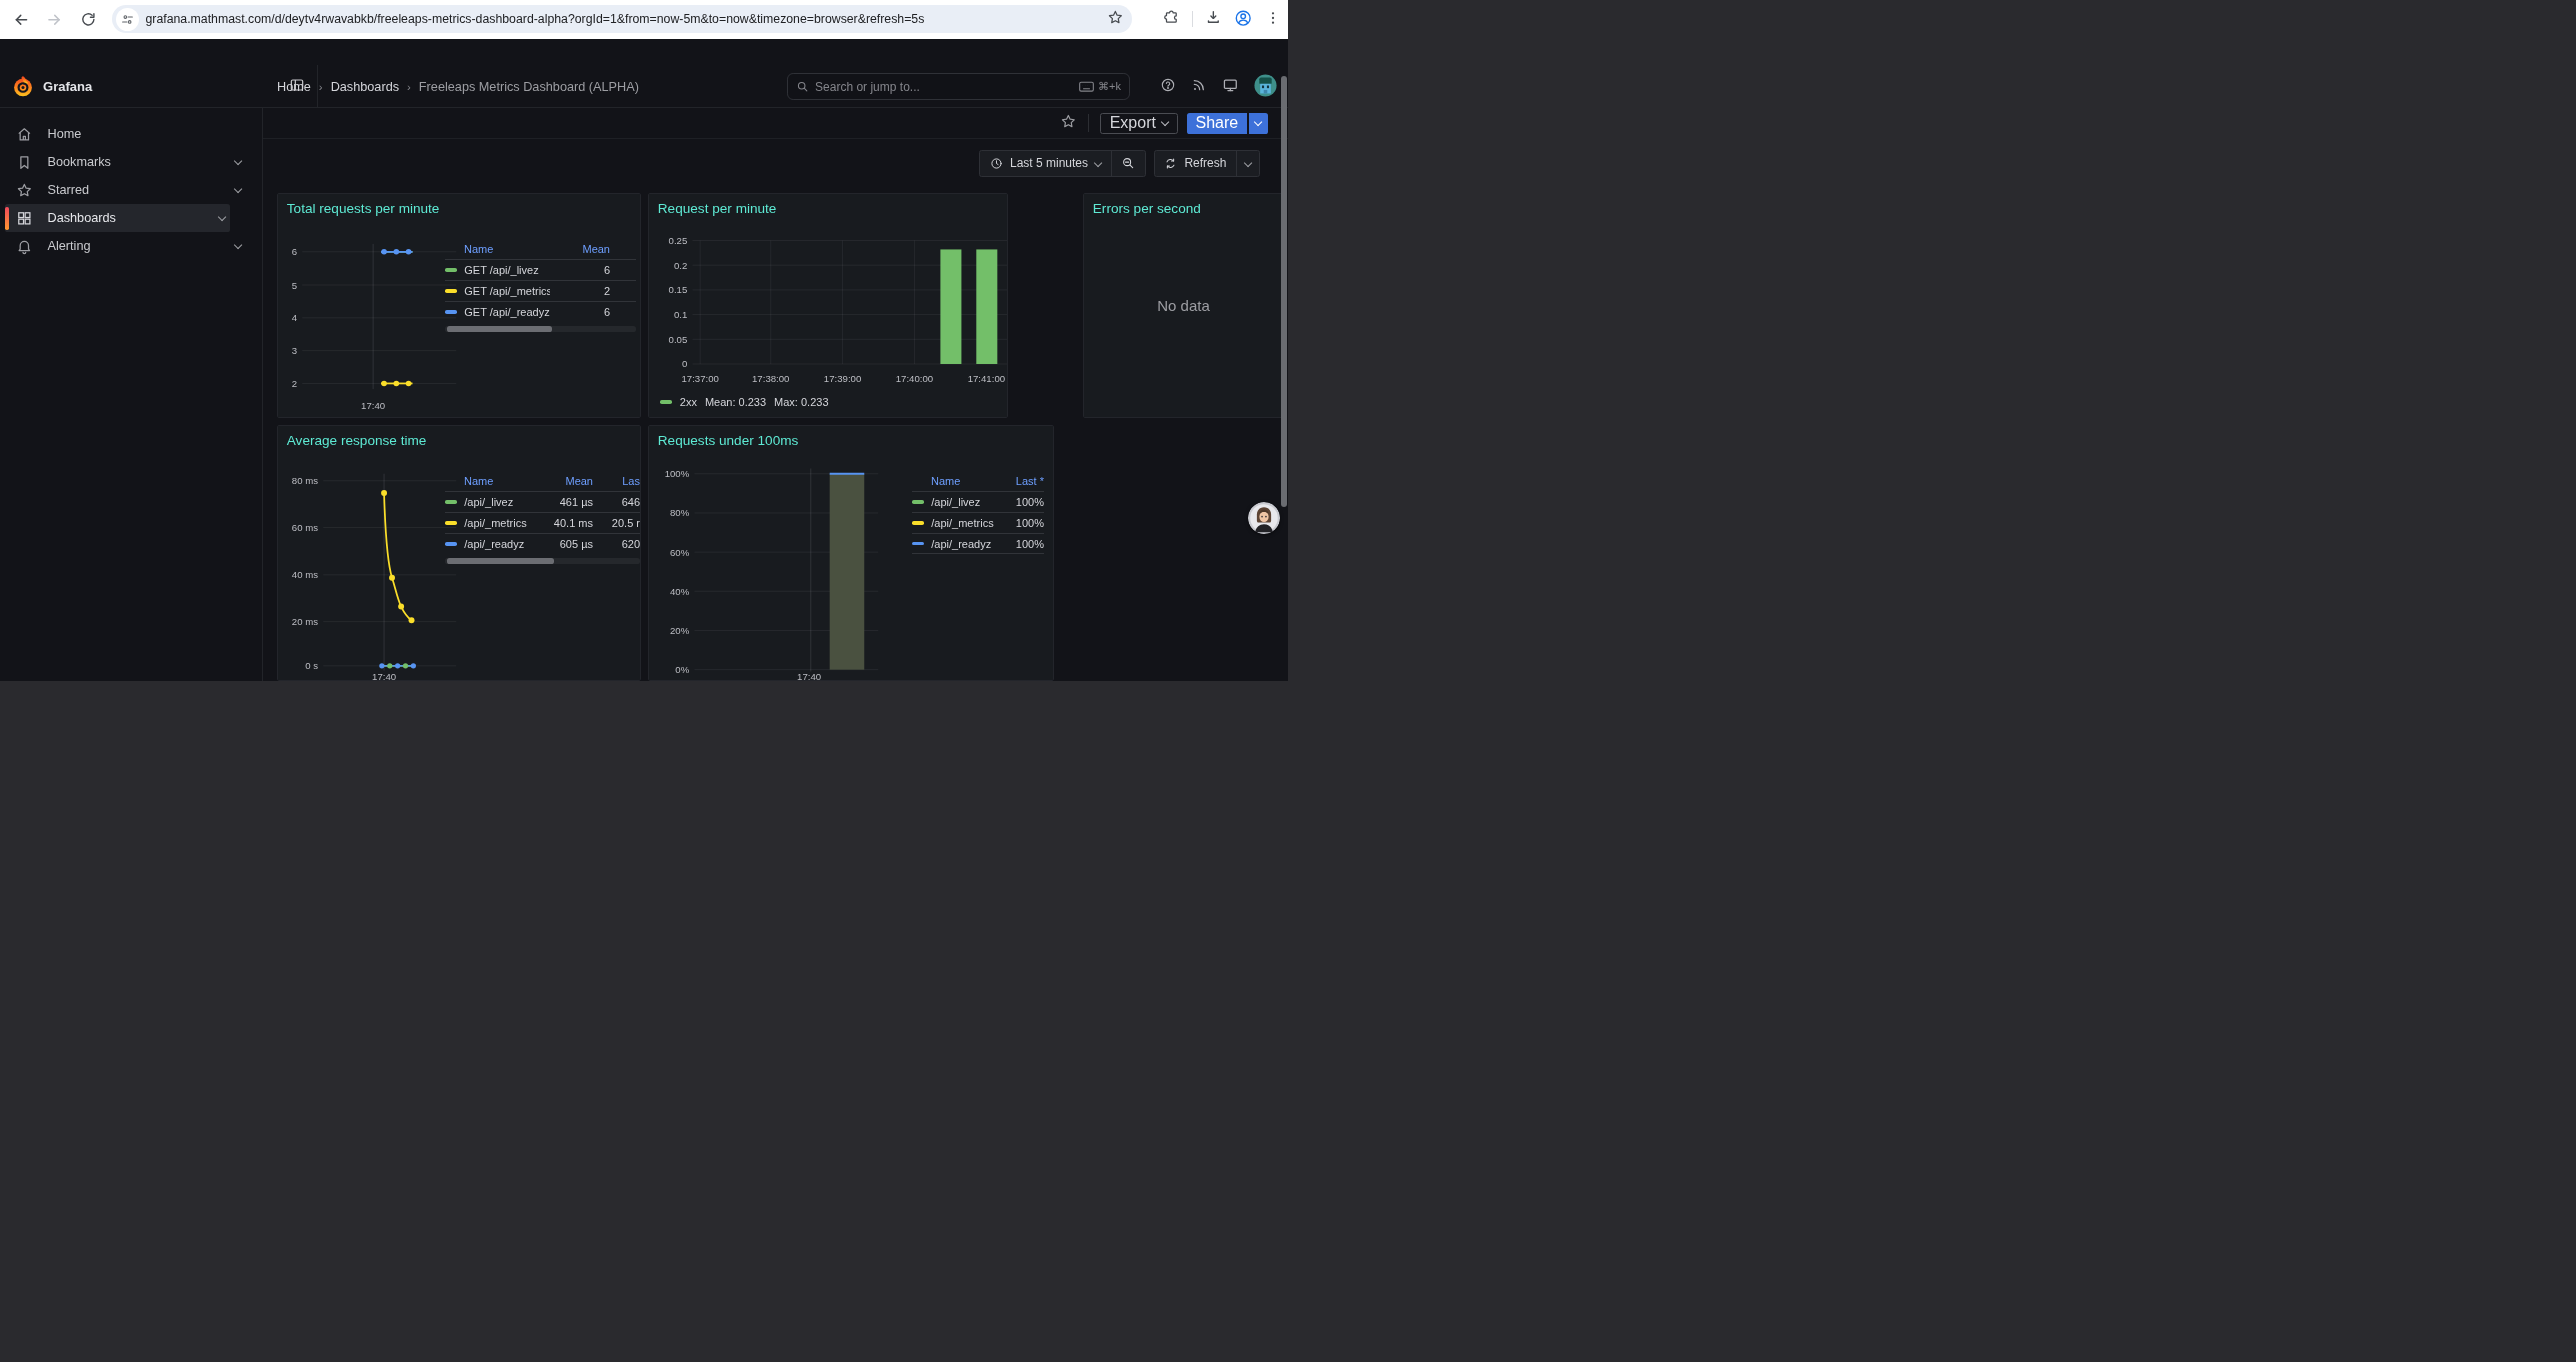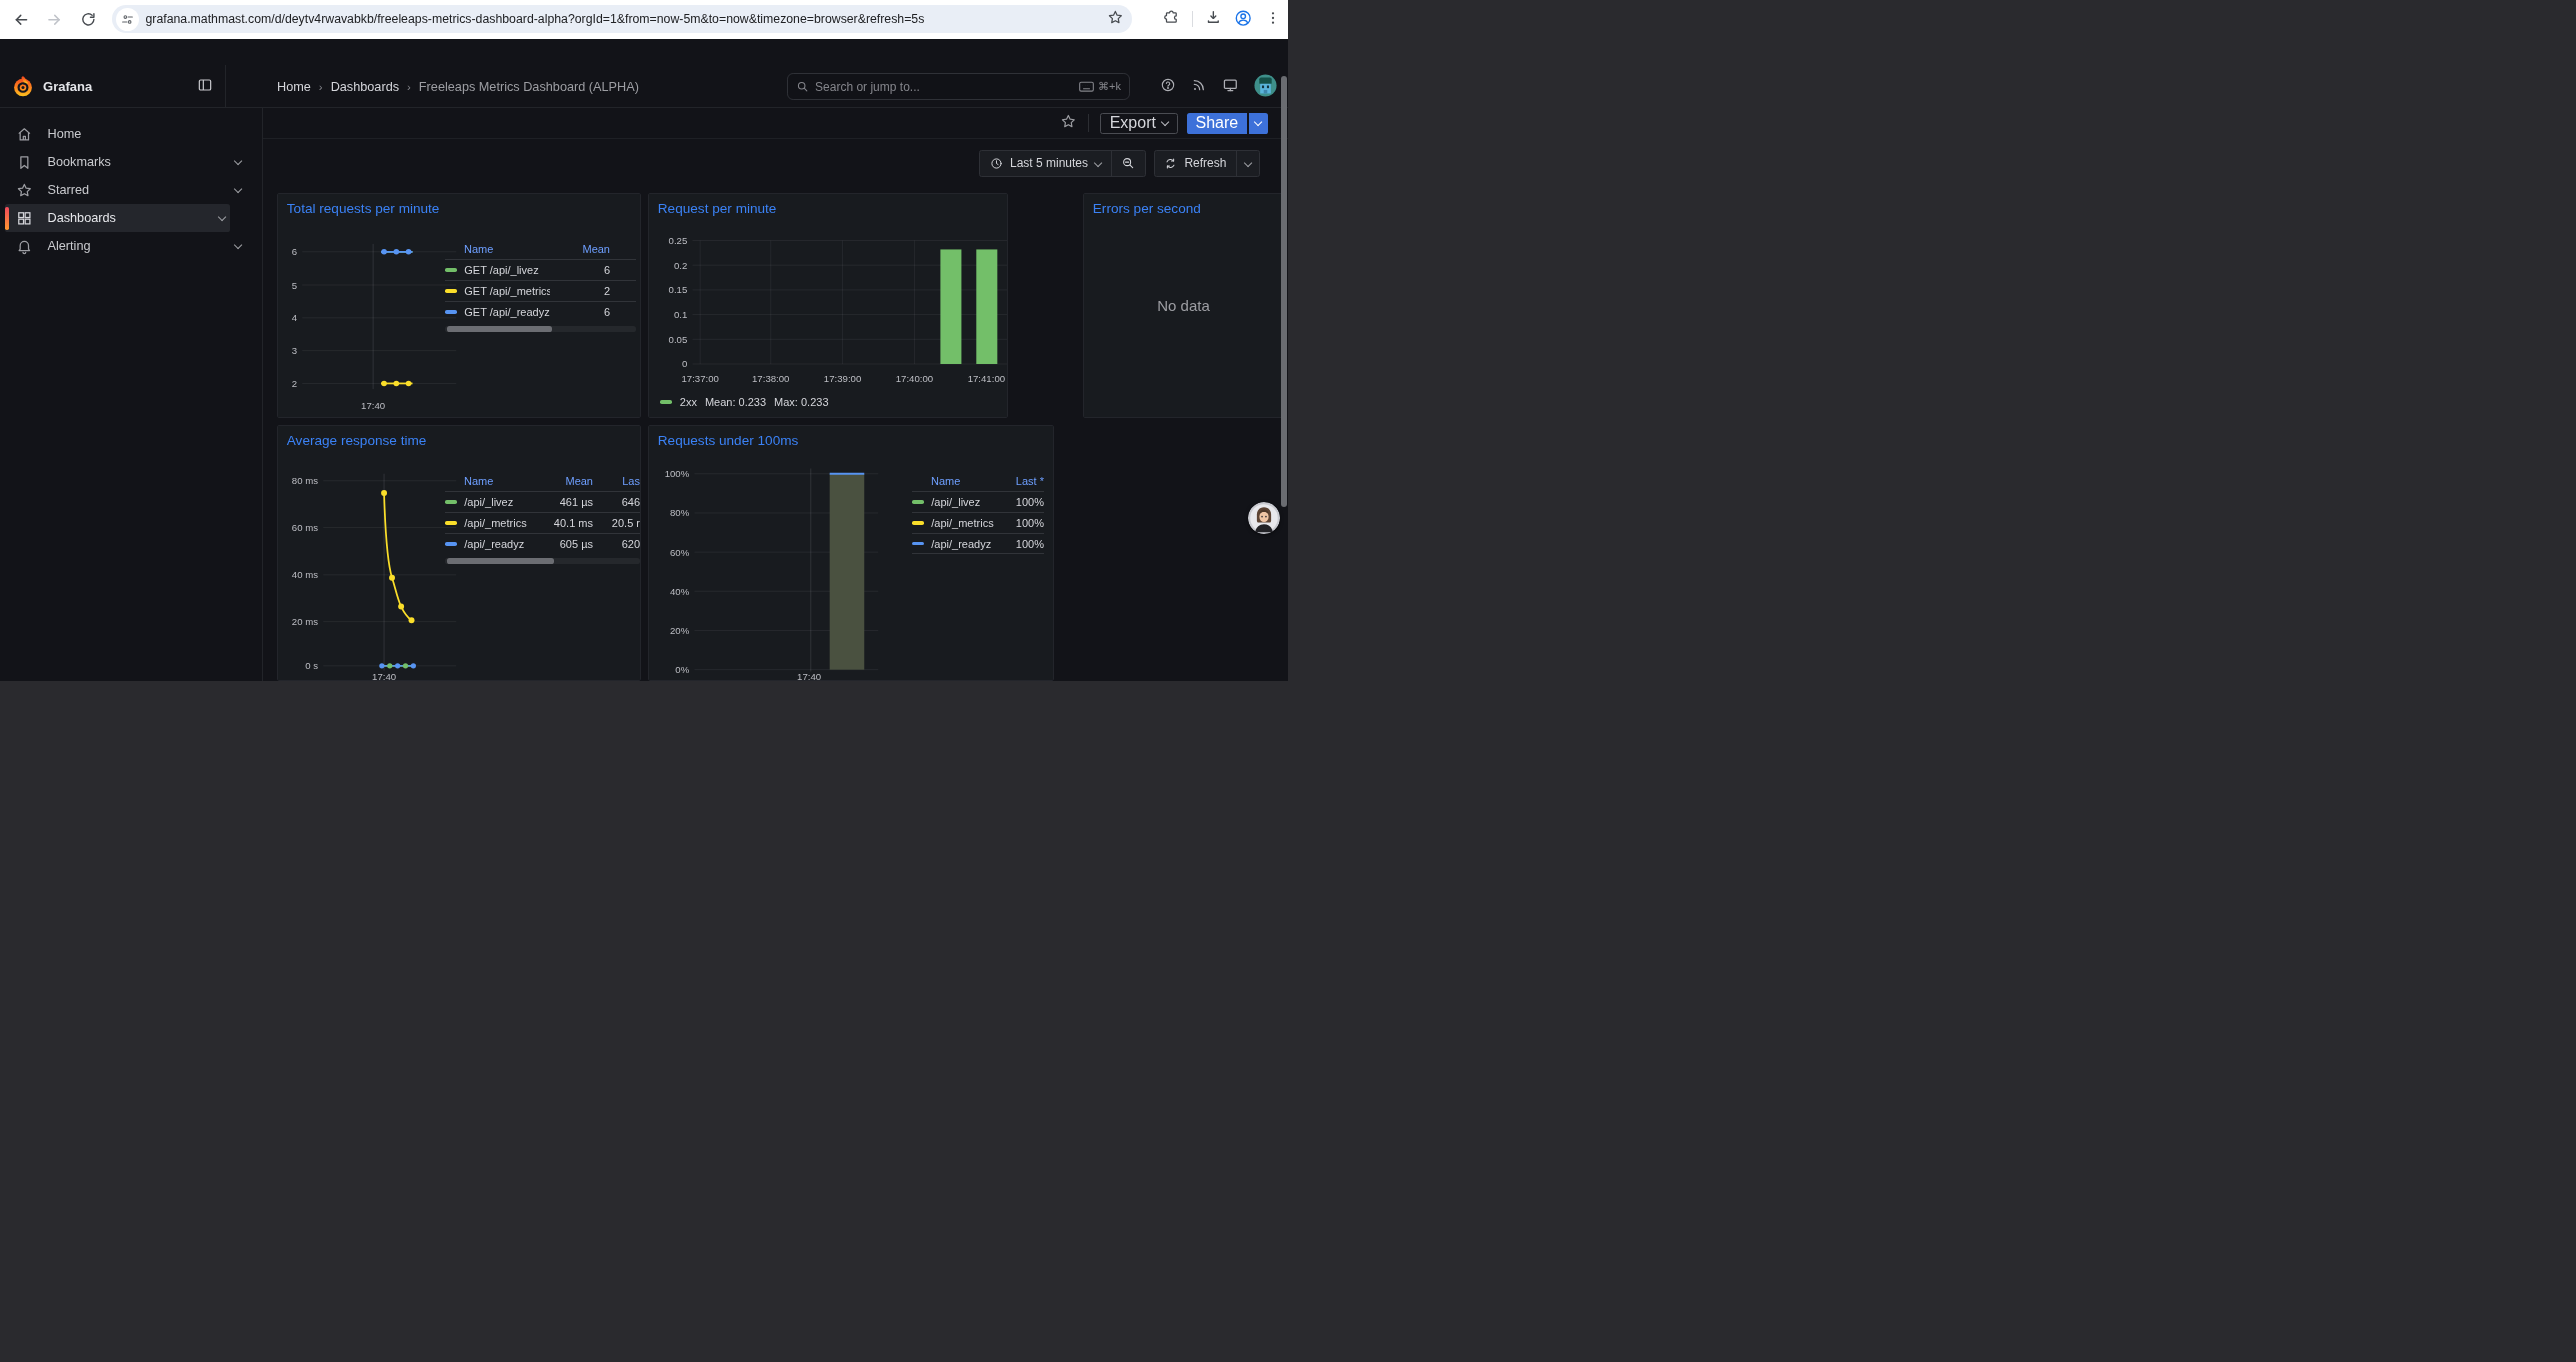--- a/index.html
+++ b/index.html
@@ -16,21 +16,21 @@
   .right-icons { position:absolute; right:7px; top:5.3px; height:28px; display:flex; align-items:center; gap:12.3px; }
   .vdiv-light { width:0.9px; height:16px; background:#dadce0; }
 
   .bbar { position:absolute; left:0; top:39px; width:1288px; height:26px; background:#ffffff; border-bottom:0.9px solid #e8eaed; display:flex; align-items:center; }
   .bbar .sep { width:0.9px; height:14px; background:#dadce0; margin:0 8.8px 0 7px; }
   .bm-item { display:flex; align-items:center; gap:5.3px; padding:2.6px 7px; border-radius:5.3px; font-size:11px; color:#3c4043; }
 
   
   .app { position:absolute; left:0; top:65px; width:1288px; height:616px; background:#121318; color:#d5d6db; }
   .app-header { position:absolute; left:0; top:0; width:1288px; height:43px; border-bottom:0.9px solid #222429; }
-  .hdr-left { position:absolute; left:0; top:0; width:226px; height:43px; border-right:0.9px solid #222429; display:flex; align-items:center; padding:0 12.3px; }
+  .hdr-left { position:absolute; left:0; top:0; width:318px; height:43px; border-right:0.9px solid #222429; display:flex; align-items:center; padding:0 12.3px; }
   .brand { font-size:13px; font-weight:700; color:#e3e4e8; margin-left:8.8px; }
   .hdr-toggle { margin-left:auto; }
   .crumbs { position:absolute; left:277px; top:0; height:43px; display:flex; align-items:center; gap:8px; font-size:12.7px; }
   .crumb { color:#d5d6db; font-weight:500; }
   .crumb-sep { color:#85868c; font-size:11.4px; }
   .crumb.muted { color:#9d9ea3; font-weight:400; }
   .searchbox { position:absolute; left:787px; top:8px; width:343px; height:27px; border:0.9px solid #2f3137; border-radius:6.1px; background:#111217; display:flex; align-items:center; padding:0 8px; gap:6.1px; }
   .searchbox .ph { color:#84858b; font-size:12px; flex:1; }
   .kbd-hint { display:flex; align-items:center; gap:4.4px; color:#84858b; font-size:11px; }
   .hdr-icons { position:absolute; right:11.4px; top:0; height:43px; display:flex; align-items:center; gap:15px; }
@@ -53,21 +53,21 @@
   .share-group .chev-part { width:19px; padding:0; }
   .btn .chev { border-color:#b9bac0; margin-top:-1.8px; }
   .btn.primary .chev { border-color:#fff; }
 
   .time-row { position:absolute; left:0; top:31px; width:1025px; height:48px; display:flex; align-items:center; justify-content:flex-end; padding-right:28px; gap:8px; }
   .ctrl-group { display:flex; height:27px; background:#1b1d22; border:0.9px solid #2e3036; border-radius:2.6px; align-items:stretch; }
   .ctrl-seg { display:flex; align-items:center; gap:7px; padding:0 9.6px; font-size:12px; color:#d5d6db; font-weight:500; }
   .ctrl-sep { width:0.9px; background:#2e3036; }
 
   .panel { position:absolute; background:#181b1f; border:0.9px solid #23252b; border-radius:1.8px; overflow:hidden; }
-  .panel-title { padding:7px 8.8px 0 8.8px; font-size:13.6px; font-weight:500; color:#3b82f6; white-space:nowrap; }
+  .panel-title { padding:7px 8.8px 0 8.8px; font-size:13.6px; font-weight:500; color:#5eead4; white-space:nowrap; }
   .nodata { position:absolute; left:0; right:0; top:46%; text-align:center; color:#9d9ea3; font-size:15px; }
 
   svg text { font-family:"Liberation Sans", sans-serif; font-size:11px; fill:#bdbec4; }
   .gl { stroke:rgba(204,204,220,0.09); stroke-width:1; }
   .vl { stroke:rgba(204,204,220,0.16); stroke-width:1; }
 
   .legend { position:absolute; font-size:11px; color:#d5d6db; }
   .lg-row { display:grid; align-items:center; height:21px; border-top:0.9px solid rgba(204,204,220,0.14); }
   .lg-head { border-top:none; color:#6e9fff; font-weight:500; }
   .lg-name { display:flex; align-items:center; gap:7px; overflow:hidden; white-space:nowrap; }

